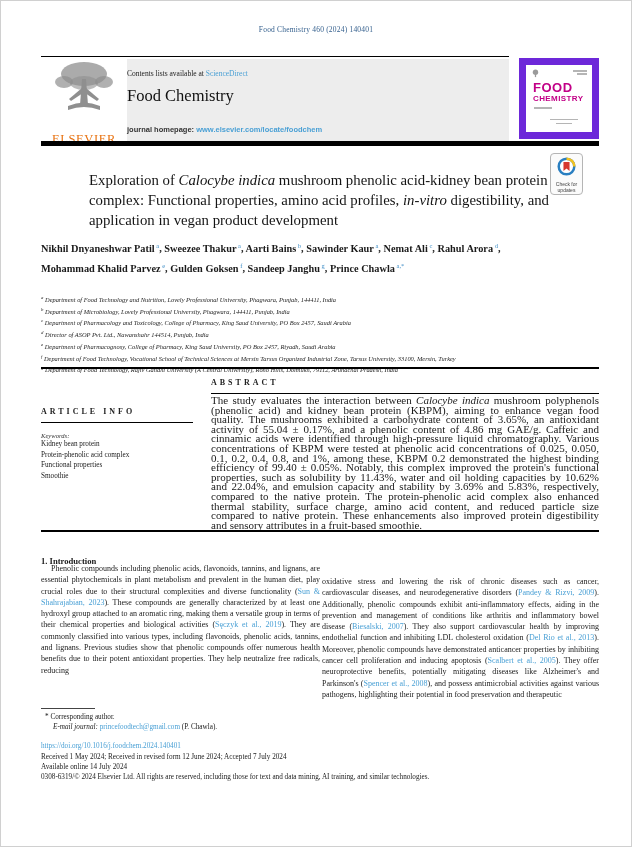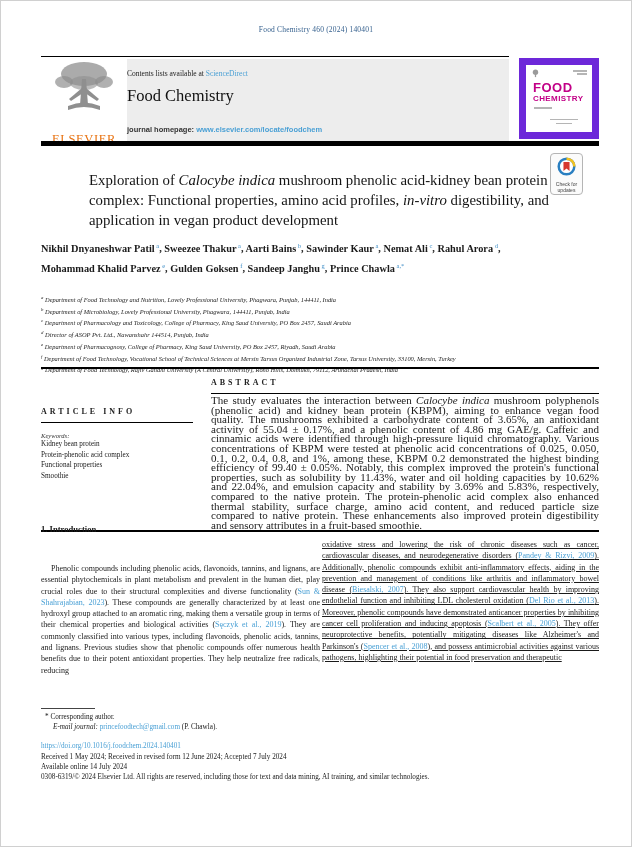--- a/index.html
+++ b/index.html
@@ -44,24 +44,24 @@
   
   .info-col{position:absolute;left:40px;top:377px;width:152px;margin-top:29px;}
   .abs-col{position:absolute;left:210px;top:377px;width:388px;}
   .sec-header{font-size:8px;font-weight:bold;letter-spacing:3px;color:#222;}
   .sec-rule{margin-top:6px;height:1px;background:#000;}
   .kw-label{font-style:italic;font-size:6.6px;margin-top:9px;color:#333;}
   .kw-item{font-size:7.2px;line-height:10.5px;}
   .abstract-text{margin-top:2px;font-size:11px;line-height:9.6px;text-align:justify;color:#1a1a1a;}
   .abstract-text .it{font-style:italic;}
   
-  .intro-heading{position:absolute;left:40px;top:523px;font-size:8.6px;font-weight:bold;}
+  .intro-heading{position:absolute;left:40px;top:555px;font-size:8.6px;font-weight:bold;}
   .intro-col{position:absolute;font-size:8px;line-height:11.3px;text-align:justify;color:#1a1a1a;}
   .intro-left{left:40px;top:562px;width:279px;text-indent:10px;}
-  .intro-right{left:321px;top:538px;width:277px;text-decoration:underline;}
+  .intro-right{left:321px;top:575px;width:277px;}
   .cite{color:#4aa0d5;}
   
   .fn-rule{position:absolute;left:40px;top:707px;width:54px;height:1px;background:#444;}
   .fn{position:absolute;left:40px;font-size:7.2px;color:#1a1a1a;}
   .fn .it{font-style:italic;}
   .doi{color:#4aa0d5;}
 </style>
 </head>
 <body>
 

